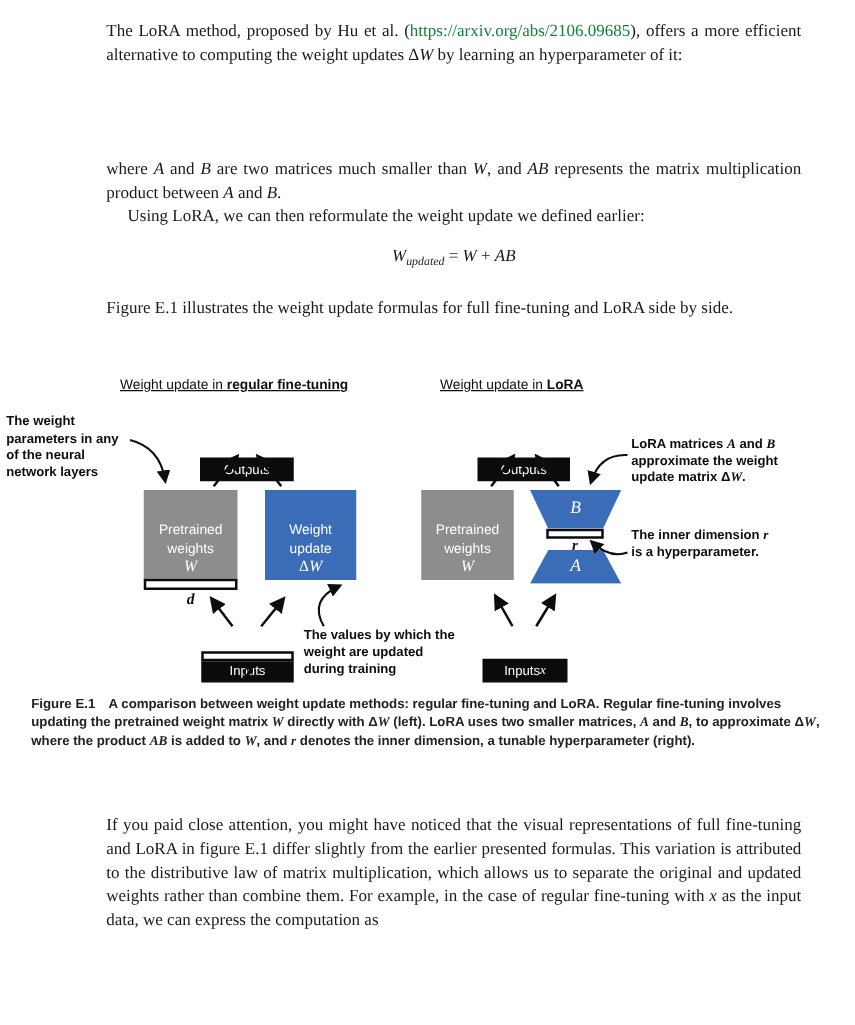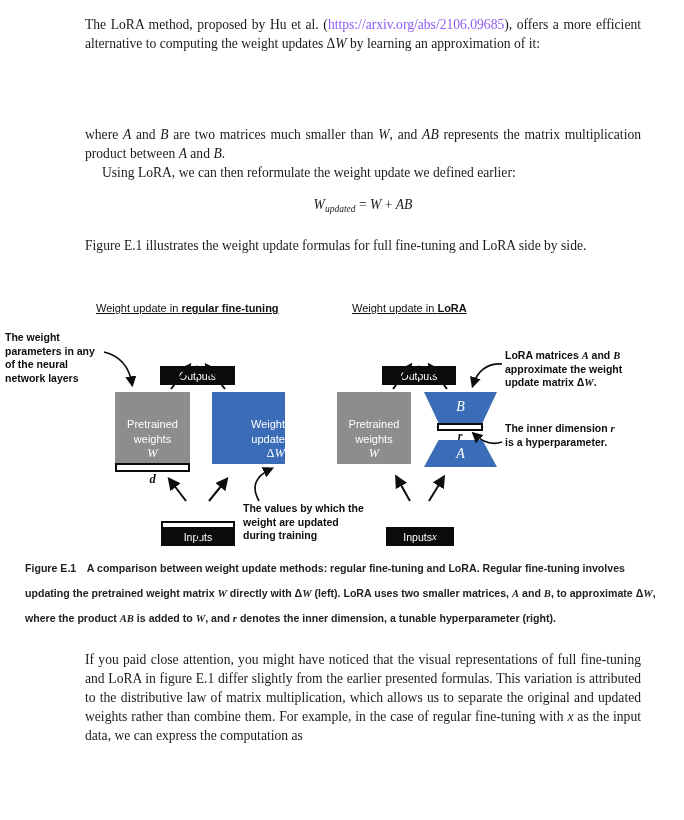--- a/index.html
+++ b/index.html
@@ -6,21 +6,21 @@
   html,body { background:#ffffff; }
   .page {
     position:relative; width:684px; height:820px; background:#ffffff;
     font-family:"Liberation Serif", serif; color:#1a1a1a; overflow:hidden;
   }
   .body-text {
     position:absolute; left:85px; width:556px;
     font-size:13.6px; line-height:19px; text-align:justify; color:#1a1a1a;
   }
   .it { font-style:italic; font-family:"Liberation Serif", serif; }
-  .lnk { color:#8b5cf6; text-decoration:none;margin-top:36px; }
+  .lnk { color:#15803d; text-decoration:none;margin-top:36px; }
   .sub { font-size:9.5px; vertical-align:-3px; font-style:italic; }
   .formula {
     position:absolute; left:85px; width:556px; text-align:center;
     font-size:13.6px; color:#1a1a1a; font-family:"Liberation Serif", serif;
   }
   .indent { text-indent:17px; }
 
   
   .fig-title {
     position:absolute; font-family:"Liberation Sans", sans-serif;
@@ -61,30 +61,30 @@
     font-size:12.5px; color:#0d0d0d;
   }
   .plus {
     position:absolute; width:22px; text-align:center;
     font-family:"Liberation Sans", sans-serif; font-weight:bold;
     font-size:22px; color:#0d0d0d;
   }
   .caption {
     position:absolute; left:25px; top:556px; width:642px;
     font-family:"Liberation Sans", sans-serif; font-size:10.6px; font-weight:bold;
-    line-height:25px; color:#222222;
+    line-height:15px; color:#222222;
   }
   .arrows { position:absolute; left:0; top:0; width:684px; height:820px; pointer-events:none; }
 </style>
 </head>
 <body>
 
 <div class="page">
 
-  <p class="body-text" style="top:15px;"><span>The LoRA method, proposed by Hu et al. (</span><a href="#" class="lnk">https://arxiv.org/abs/2106.09685</a><span><span>), offers a more efficient alternative to computing the weight updates Δ</span><span class="it">W</span><span> by learning an approximation of it:</span></span></p>
+  <p class="body-text" style="top:15px;"><span>The LoRA method, proposed by Hu et al. (</span><a href="#" class="lnk">https://arxiv.org/abs/2106.09685</a><span><span>), offers a more efficient alternative to computing the weight updates Δ</span><span class="it">W</span><span> by learning an hyperparameter of it:</span></span></p>
 
 
   <p class="body-text" style="top:125px;"><span>where </span><span class="it">A</span><span> and </span><span class="it">B</span><span> are two matrices much smaller than </span><span class="it">W</span><span>, and </span><span class="it">AB</span><span> represents the matrix multiplication product between </span><span class="it">A</span><span> and </span><span class="it">B</span><span>.</span></p>
 
   <p class="body-text indent" style="top:163px;">Using LoRA, we can then reformulate the weight update we defined earlier:</p>
 
   <div class="formula" style="top:197px;"><span class="it">W</span><span class="sub">updated</span><span> = </span><span class="it">W</span><span> + </span><span class="it">AB</span></div>
 
   <p class="body-text" style="top:236px;">Figure E.1 illustrates the weight update formulas for full fine-tuning and LoRA side by side.</p>
 
@@ -100,21 +100,21 @@
 
     <div class="blackbox" style="left:160px; top:342px; width:75px; height:19px;">Outputs</div>
     <div class="plus" style="left:186px; top:359px;">+</div>
 
     <div class="matbox graybox" style="left:115px; top:392px; width:75px; height:72px;">
       <div>Pretrained</div>
       <div>weights</div>
       <div class="matsym"><span class="it">W</span></div>
     </div>
 
-    <div class="matbox bluebox" style="left:212px; top:392px; width:73px; height:72px;text-align:right;">
+    <div class="matbox bluebox" style="left:212px; top:392px; width:73px; height:72px;">
       <div>Weight</div>
       <div>update</div>
       <div class="matsym"><span>Δ</span><span class="it">W</span></div>
     </div>
 
     <div class="bracket" style="left:115px; top:463px; width:75px; height:9px;"></div>
     <div class="dim-label" style="left:115px; top:472px; width:75px;">d</div>
 
     <div class="blackbox" style="left:161px; top:503px; width:74px; height:19px;">
         <span>Inputs</span>

